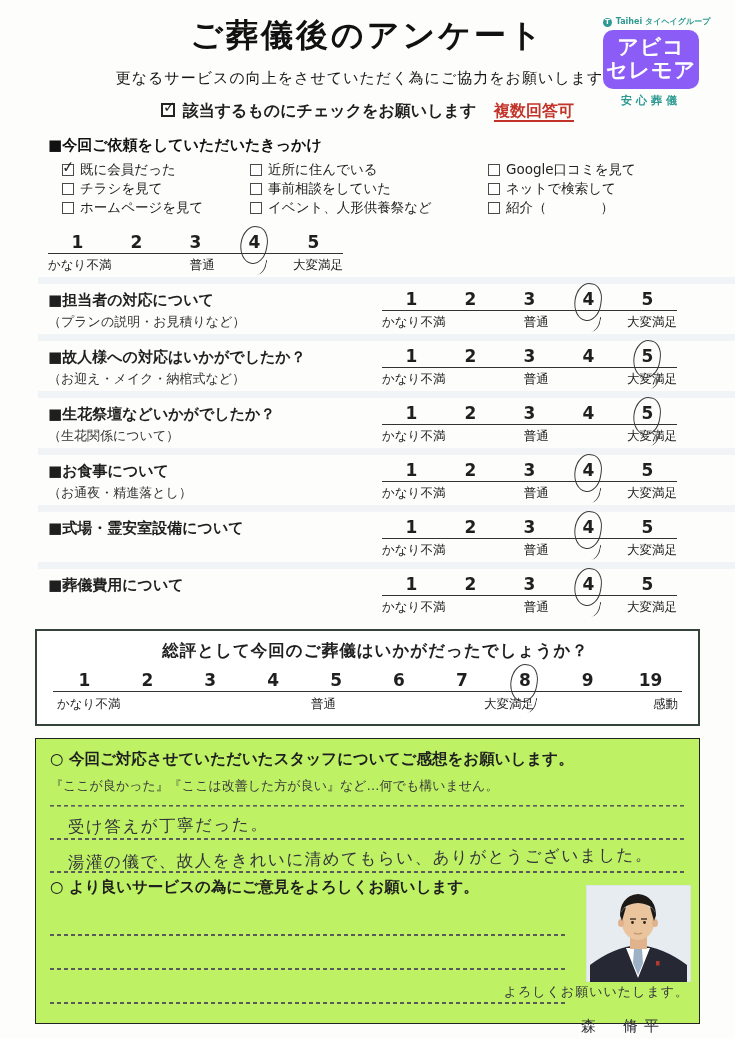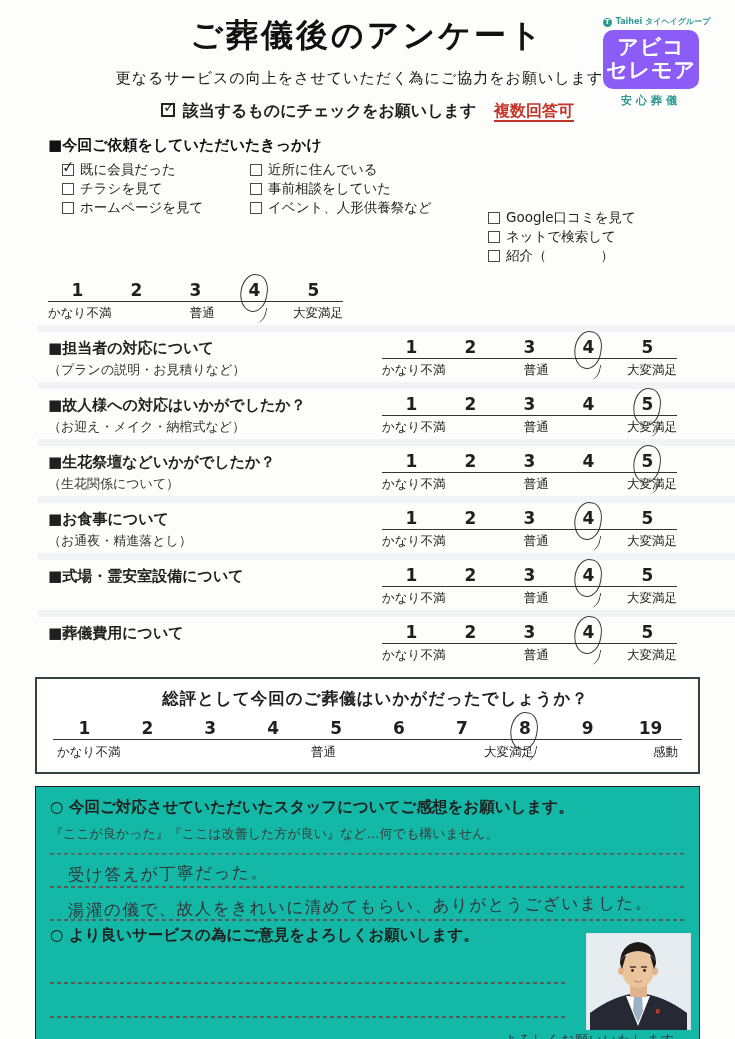--- a/index.html
+++ b/index.html
@@ -35,21 +35,21 @@
   }
   .logo-box {
     margin-top:3px; background:#8b5cf6; color:#fff; border-radius:10px;
     padding:6px 2px 7px; font-weight:800; font-size:21px; line-height:1.1; letter-spacing:1px;
   }
   .logo-tag { margin-top:4px; color:#2e9a93; font-size:11px; font-weight:700; letter-spacing:4px; }
   
   .section-h { font-size:15px; font-weight:700; color:#111; }
   .trigger { margin:14px 0 0 48px; }
   .trig-cols { display:flex; margin:5px 0 0 14px; }
-  .trig-col1 { width:188px; } .trig-col2 { width:238px; } .trig-col3 { width:230px;margin-top:48px; }
+  .trig-col1 { width:188px; } .trig-col2 { width:238px; } .trig-col3 { width:230px; }
   .trig-item { height:19px; font-size:13.5px; white-space:nowrap; display:flex; align-items:center; }
   .checkbox {
     display:inline-block; width:12px; height:12px; border:1.6px solid #4a4a4a;
     margin-right:6px; position:relative; flex:none; background:#fff;
   }
   .checkbox.checked::after {
     content:"✓"; position:absolute; left:-1px; top:-7px; font-size:15px; color:#2a2a2a;
     transform:rotate(-6deg);
   }
   
@@ -82,22 +82,22 @@
   .scale10 { margin:8px 16px 0; }
   .scale10 .tick { font-size:17px; }
   .olabels { position:relative; height:18px; margin:4px 16px 0; font-size:12.5px; }
   .olabel { position:absolute; top:0; white-space:nowrap; }
   .ol-low { left:4px; }
   .ol-mid { left:43%; transform:translateX(-50%); }
   .ol-high { left:72.5%; transform:translateX(-50%); }
   .ol-end { right:4px; }
   
   .comments {
-    margin:12px 35px 0; border:1.8px solid #222; background:#14b8a6;
-    height:254px; position:relative; padding:10px 14px 0;
+    margin:12px 35px 0; border:1.8px solid #222; background:#bef264;
+    height:286px; position:relative; padding:10px 14px 0;
   }
   .c-head { font-size:15.5px; font-weight:700; }
   .c-hint { font-size:13px; color:#3a3a3a; margin-top:7px; }
   .dash {
     height:2px; margin-top:0;
     background-image:repeating-linear-gradient(90deg,#5a5a5a 0 4px,transparent 4px 7px);
     background-size:100% 1.6px; background-repeat:no-repeat; background-position:bottom;
   }
   .write-line { position:relative; height:33px; }
   .write-line .dashline {

